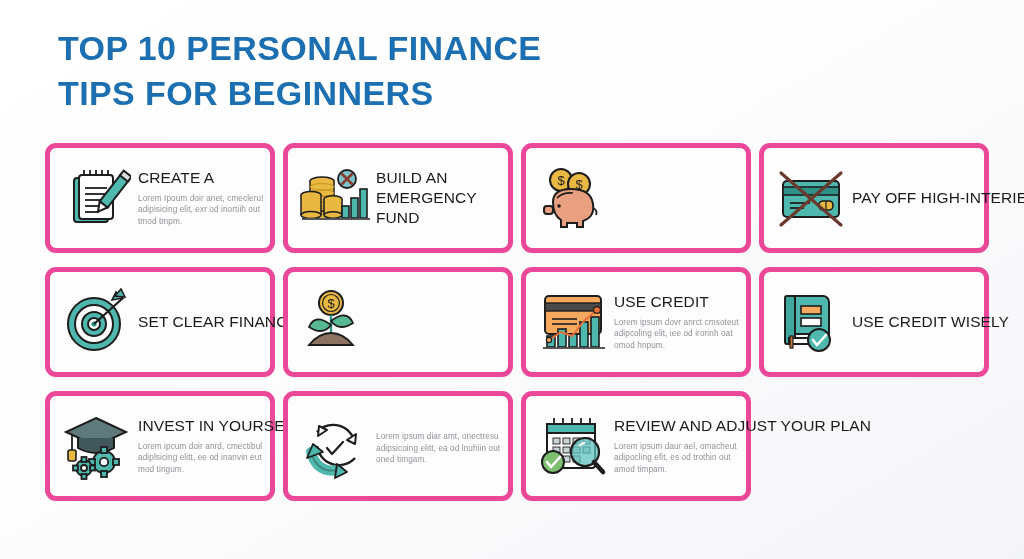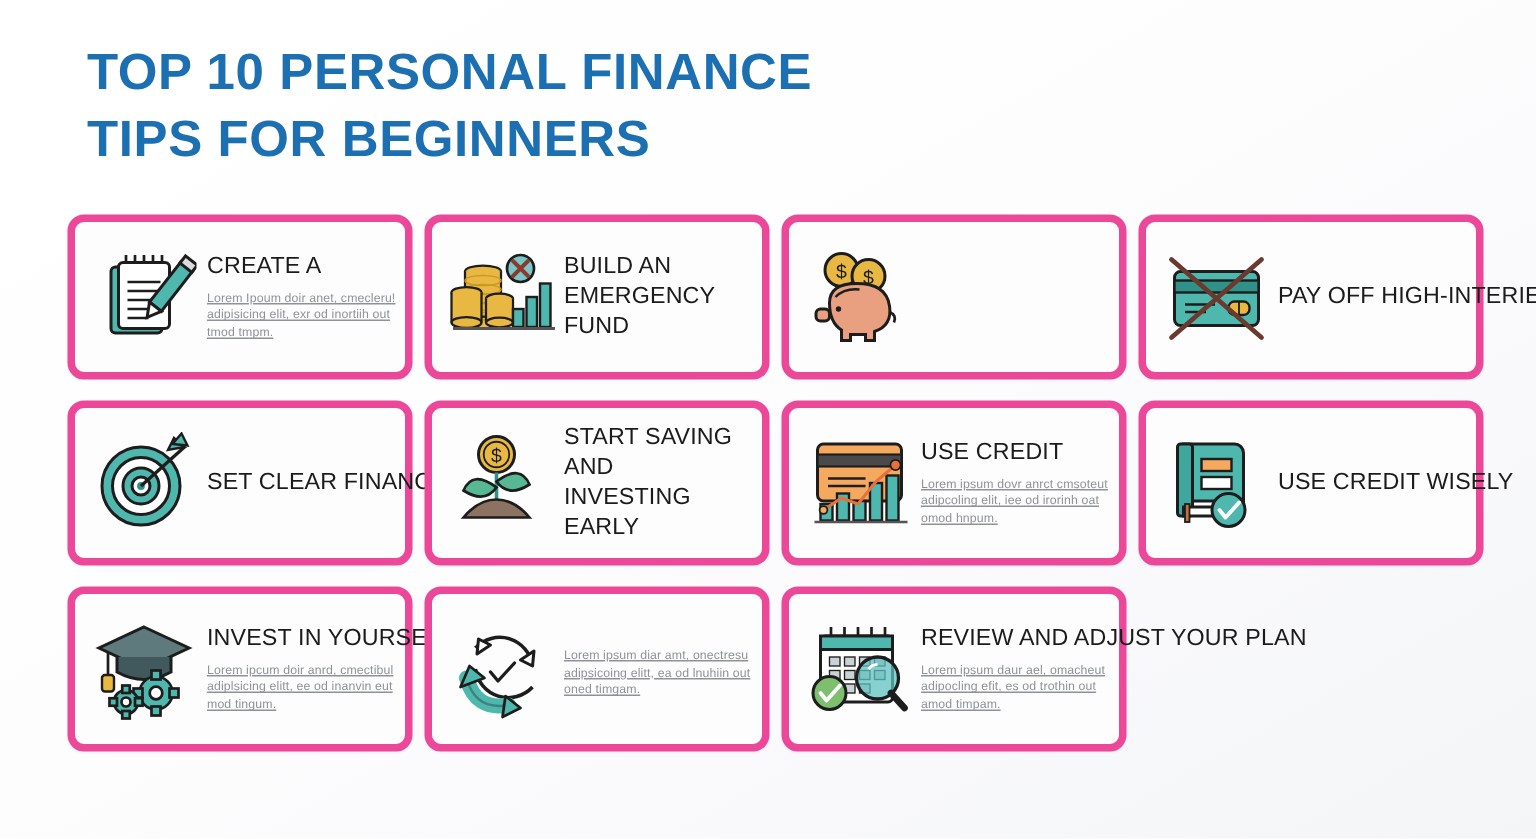--- a/index.html
+++ b/index.html
@@ -71,21 +71,20 @@
     letter-spacing: 0.1px;
     white-space: pre-line;
   }
   .card-body {
     margin-top: 5px;
     font-size: 8.2px;
     line-height: 1.45;
     color: #8e9298;
     letter-spacing: 0.1px;
     white-space: pre-line;
-    text-decoration: underline;
   }
   .nowrap-title .card-title { white-space: nowrap; }
 </style>
 </head>
 <body>
 
 <div class="page">
 
   <div class="title">TOP 10 PERSONAL FINANCE
 TIPS FOR BEGINNERS</div>
@@ -236,25 +235,20 @@
       <div class="card-icon">
         <svg width="70" height="70" viewBox="0 0 70 70">
           <circle cx="30" cy="16" r="12" fill="#E8B842" stroke="#1d1d1d" stroke-width="2"></circle>
           <circle cx="30" cy="16" r="8.5" fill="none" stroke="#1d1d1d" stroke-width="1.2"></circle>
           <text x="30" y="21" font-size="13" font-family="Liberation Sans, sans-serif" text-anchor="middle" fill="#1d1d1d">$</text>
           <path d="M30 28 v26" stroke="#2F9187" stroke-width="2.4"></path>
           <path d="M30 38 q-16 -12 -22 2 q14 9 22 -2 z" fill="#57B894" stroke="#1d1d1d" stroke-width="1.8"></path>
           <path d="M30 34 q16 -12 22 2 q-14 9 -22 -2 z" fill="#57B894" stroke="#1d1d1d" stroke-width="1.8"></path>
           <path d="M8 58 q10 -12 22 -12 q12 0 22 12 z" fill="#8C7260" stroke="#1d1d1d" stroke-width="1.8"></path>
         </svg>
-      </div>
-      <div class="card-text">
-        <div class="card-title">START SAVING
-AND
-INVESTING EARLY</div>
       </div>
     </div>
 
     <div class="card">
       <div class="card-icon">
         <svg width="70" height="68" viewBox="0 0 70 68">
           <rect x="6" y="8" width="56" height="38" rx="4" fill="#F5A95E" stroke="#1d1d1d" stroke-width="2"></rect>
           <rect x="6" y="15" width="56" height="8" fill="#4A4A4A" stroke="#1d1d1d" stroke-width="1.4"></rect>
           <line x1="13" y1="31" x2="38" y2="31" stroke="#1d1d1d" stroke-width="1.6"></line>
           <line x1="13" y1="36" x2="38" y2="36" stroke="#1d1d1d" stroke-width="1.6"></line>

